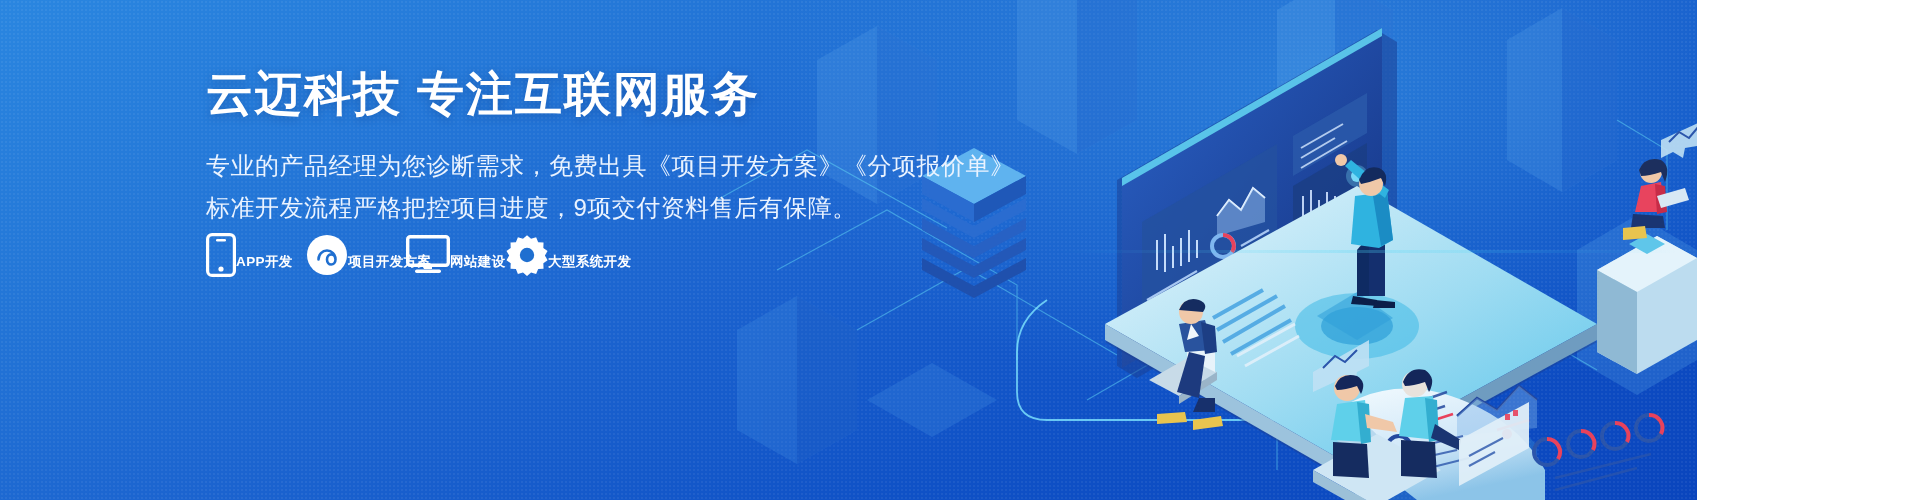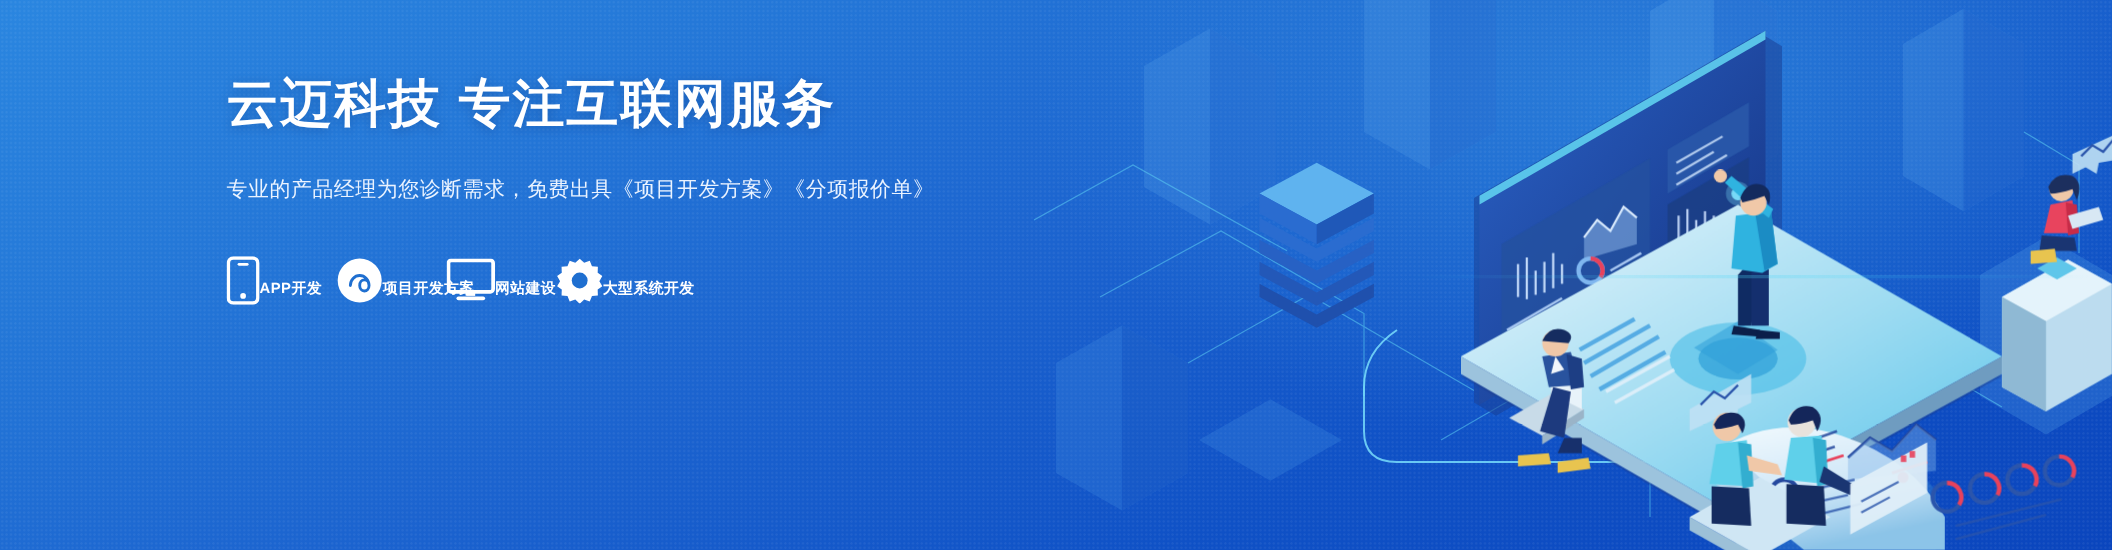--- a/index.html
+++ b/index.html
@@ -4,21 +4,21 @@
 <style>
   * { box-sizing: border-box; margin: 0; padding: 0; }
   html, body {
     width: 1920px; height: 500px;
     overflow: hidden;
     font-family: "Liberation Sans", "DejaVu Sans", sans-serif;
   }
 
   .banner {
     position: relative;
-    width: 1920px; height: 500px;
+    width: 1697px; height: 500px;
     overflow: hidden;
     background:
       radial-gradient(ellipse 900px 520px at 78% 18%, rgba(54,148,226,0.55) 0%, rgba(54,148,226,0.0) 62%),
       linear-gradient(157deg, #2a86e0 0%, #2478d8 22%, #1b63cf 48%, #0f51c6 72%, #0a45bd 100%);
   }
 
   
   .dots {
     position: absolute; inset: 0;
     background-image: radial-gradient(rgba(255,255,255,0.055) 1px, transparent 1.2px);
@@ -35,23 +35,23 @@
   .headline {
     color: #ffffff;
     font-size: 47px;
     font-weight: bold;
     letter-spacing: 2px;
     line-height: 1.18;
     text-shadow: 0 2px 10px rgba(0,30,90,0.25);
     white-space: nowrap;
   }
   .subtitle {
-    margin-top: 36px;
+    margin-top: 24px;
     color: #eaf3ff;
-    font-size: 19px;
+    font-size: 24px;
     line-height: 1.72;
     letter-spacing: 0.5px;
     white-space: nowrap;
   }
   .subtitle div { white-space: nowrap; }
 
   
   .icon-row {
     position: absolute;
     left: 206px; top: 232px;
@@ -365,20 +365,21 @@
       </g>
 
       <rect x="340" y="250" width="620" height="3" fill="url(#gGlow)" opacity="0.5"></rect>
     </svg>
   </div>
 
   <div class="content">
     <h1 class="headline">云迈科技 专注互联网服务</h1>
     <div class="subtitle">
       <div>专业的产品经理为您诊断需求，免费出具《项目开发方案》《分项报价单》</div>
+      <div>标准开发流程严格把控项目进度，9项交付资料售后有保障。</div>
     </div>
   </div>
 
   <div class="icon-row">
 
     <div class="icon-item">
       <span class="icon-glyph">
         <svg width="30" height="44" viewBox="0 0 30 44" fill="none">
           <rect x="1.6" y="1.6" width="26.8" height="40.8" rx="4.5" stroke="#ffffff" stroke-width="3.2"></rect>
           <rect x="10" y="6" width="10" height="2.6" rx="1.3" fill="#ffffff"></rect>

